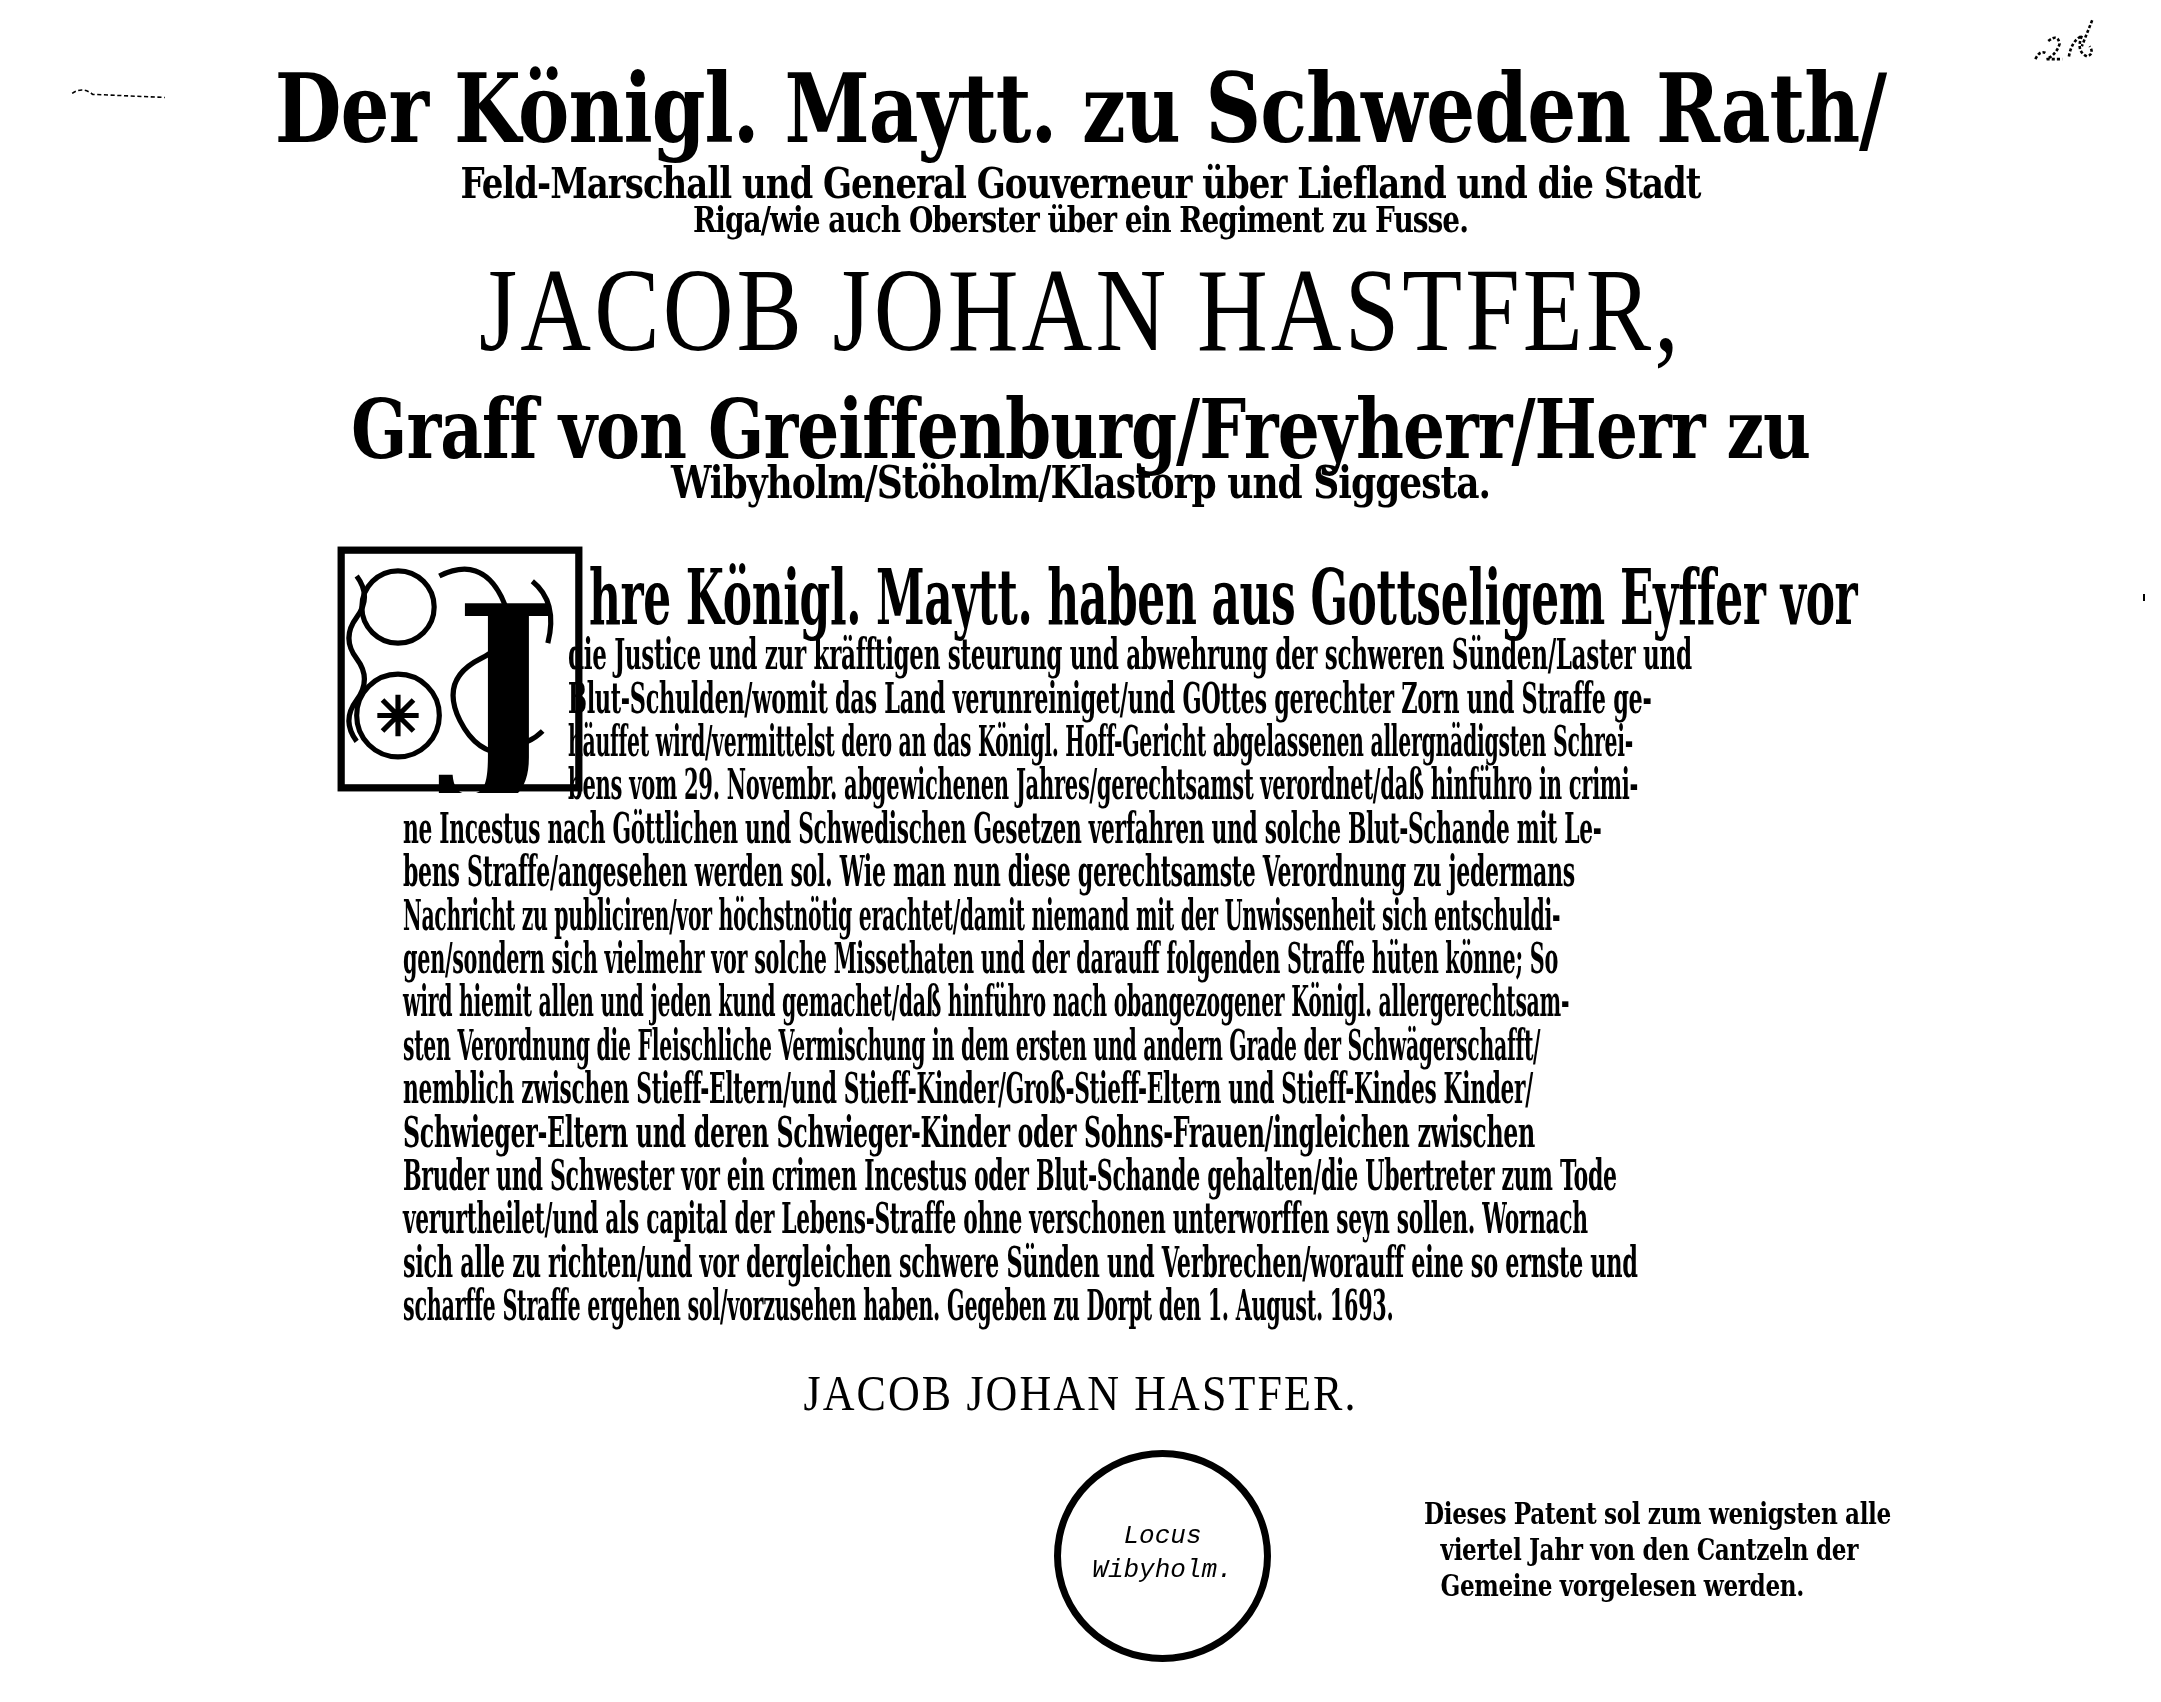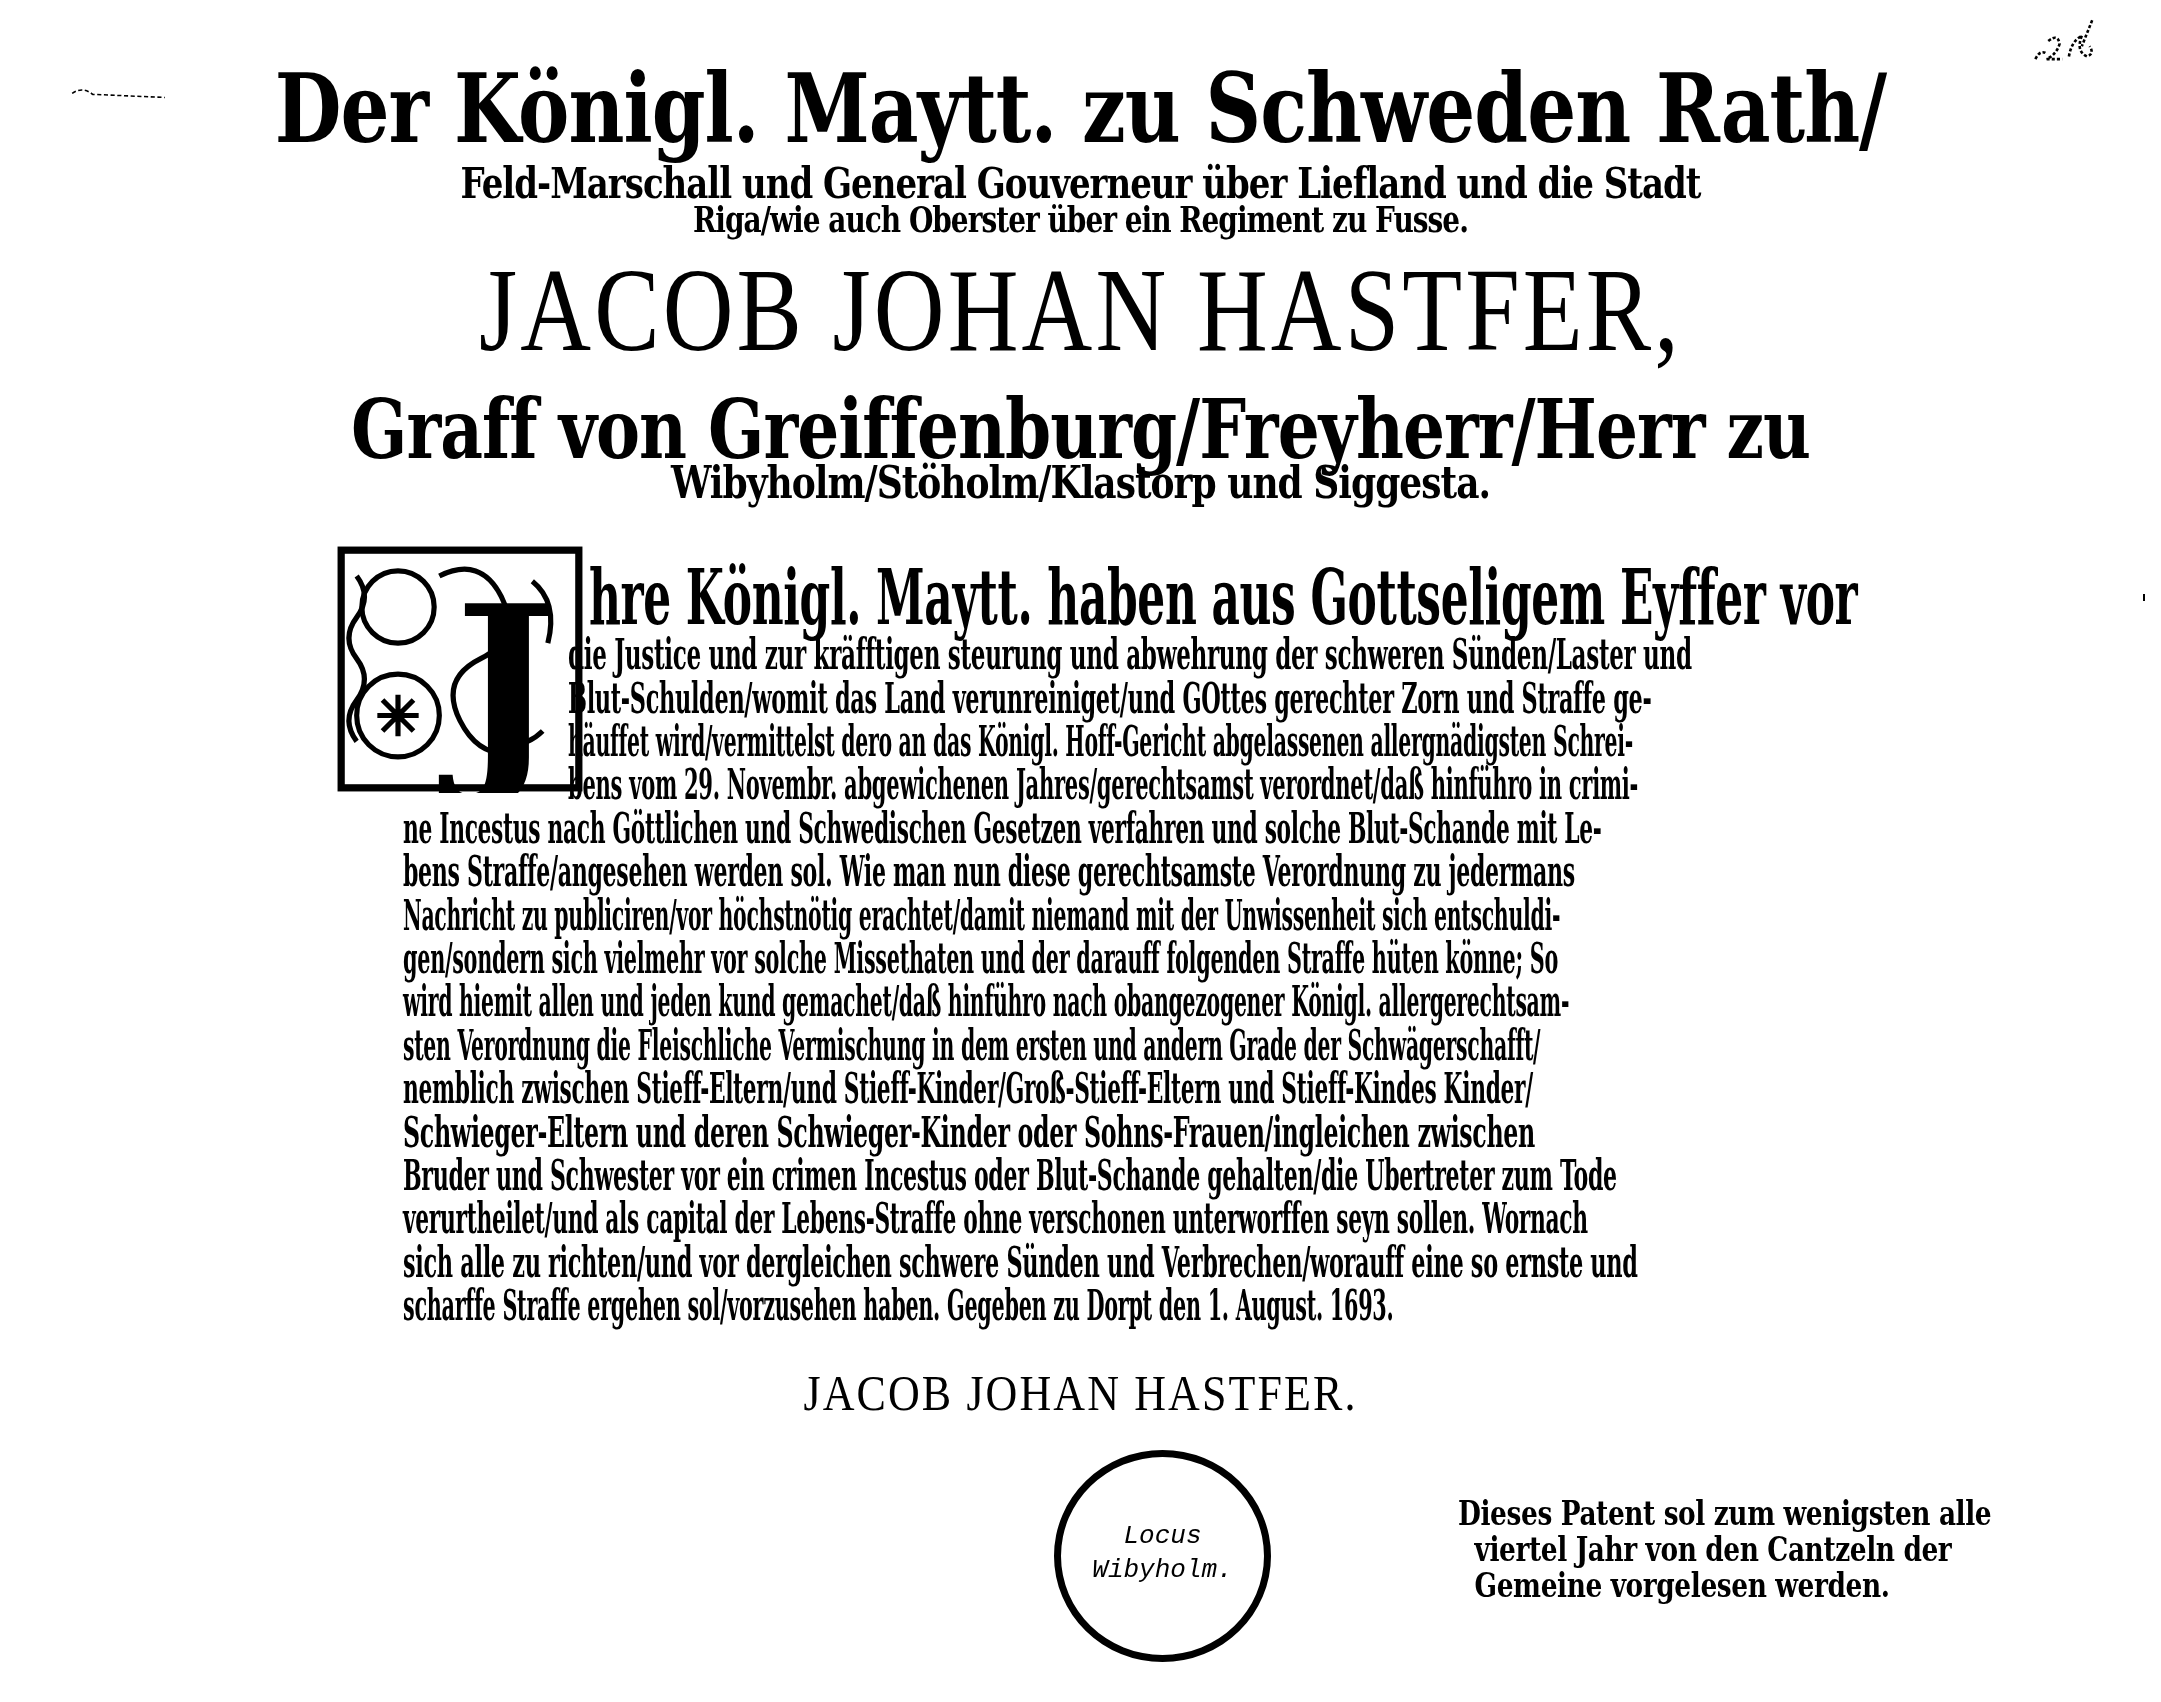--- a/index.html
+++ b/index.html
@@ -23,21 +23,21 @@
   #initial { left:336px; top:545px; width:248px; height:248px; }
   .body-line { position:absolute; white-space:nowrap; font-family:"DejaVu Serif", serif; font-weight:bold; letter-spacing:-0.5px; transform-origin:left top; }
   .first { font-size:61px; }
   .std { font-size:33px; }
 
   #signature { top:1364px; font-size:44px; letter-spacing:2.1px; transform:scaleY(1.15); transform-origin:center top; }
 
   #seal { left:1054px; top:1450px; width:217px; height:212px; border:7.2px solid #000; border-radius:50%; box-sizing:border-box; }
   #seal-text { position:absolute; left:0; right:0; top:62px; text-align:center; font-family:Liberation Mono, monospace; font-style:italic; font-size:26px; line-height:34px; }
 
-  #notice { left:1458px; top:1496px; width:506px; font-size:33px; line-height:36px; font-weight:bold; font-family:"DejaVu Serif", serif; letter-spacing:-0.5px; }
+  #notice { left:1424px; top:1496px; width:506px; font-size:29px; line-height:36px; font-weight:bold; font-family:"DejaVu Serif", serif; letter-spacing:-0.5px; }
   #notice div { white-space:nowrap; transform:scaleX(0.8); transform-origin:left top; }
   #notice .ind { padding-left:20.7px; }
 </style>
 </head>
 <body>
 
 <svg id="archive-mark" class="abs" viewBox="0 0 180 120">
   <path d="M20 95 q10 -20 22 -10 M45 60 q18 -15 22 5 q-5 20 -25 30 l30 0 M85 90 q5 -30 25 -40 M110 50 q-12 30 10 40 q15 -5 5 -20 M130 20 l-20 50" stroke="#000" stroke-width="5" fill="none" stroke-dasharray="6 4"></path>
 </svg>
 <svg id="margin-scribble" class="abs" viewBox="0 0 200 40">

